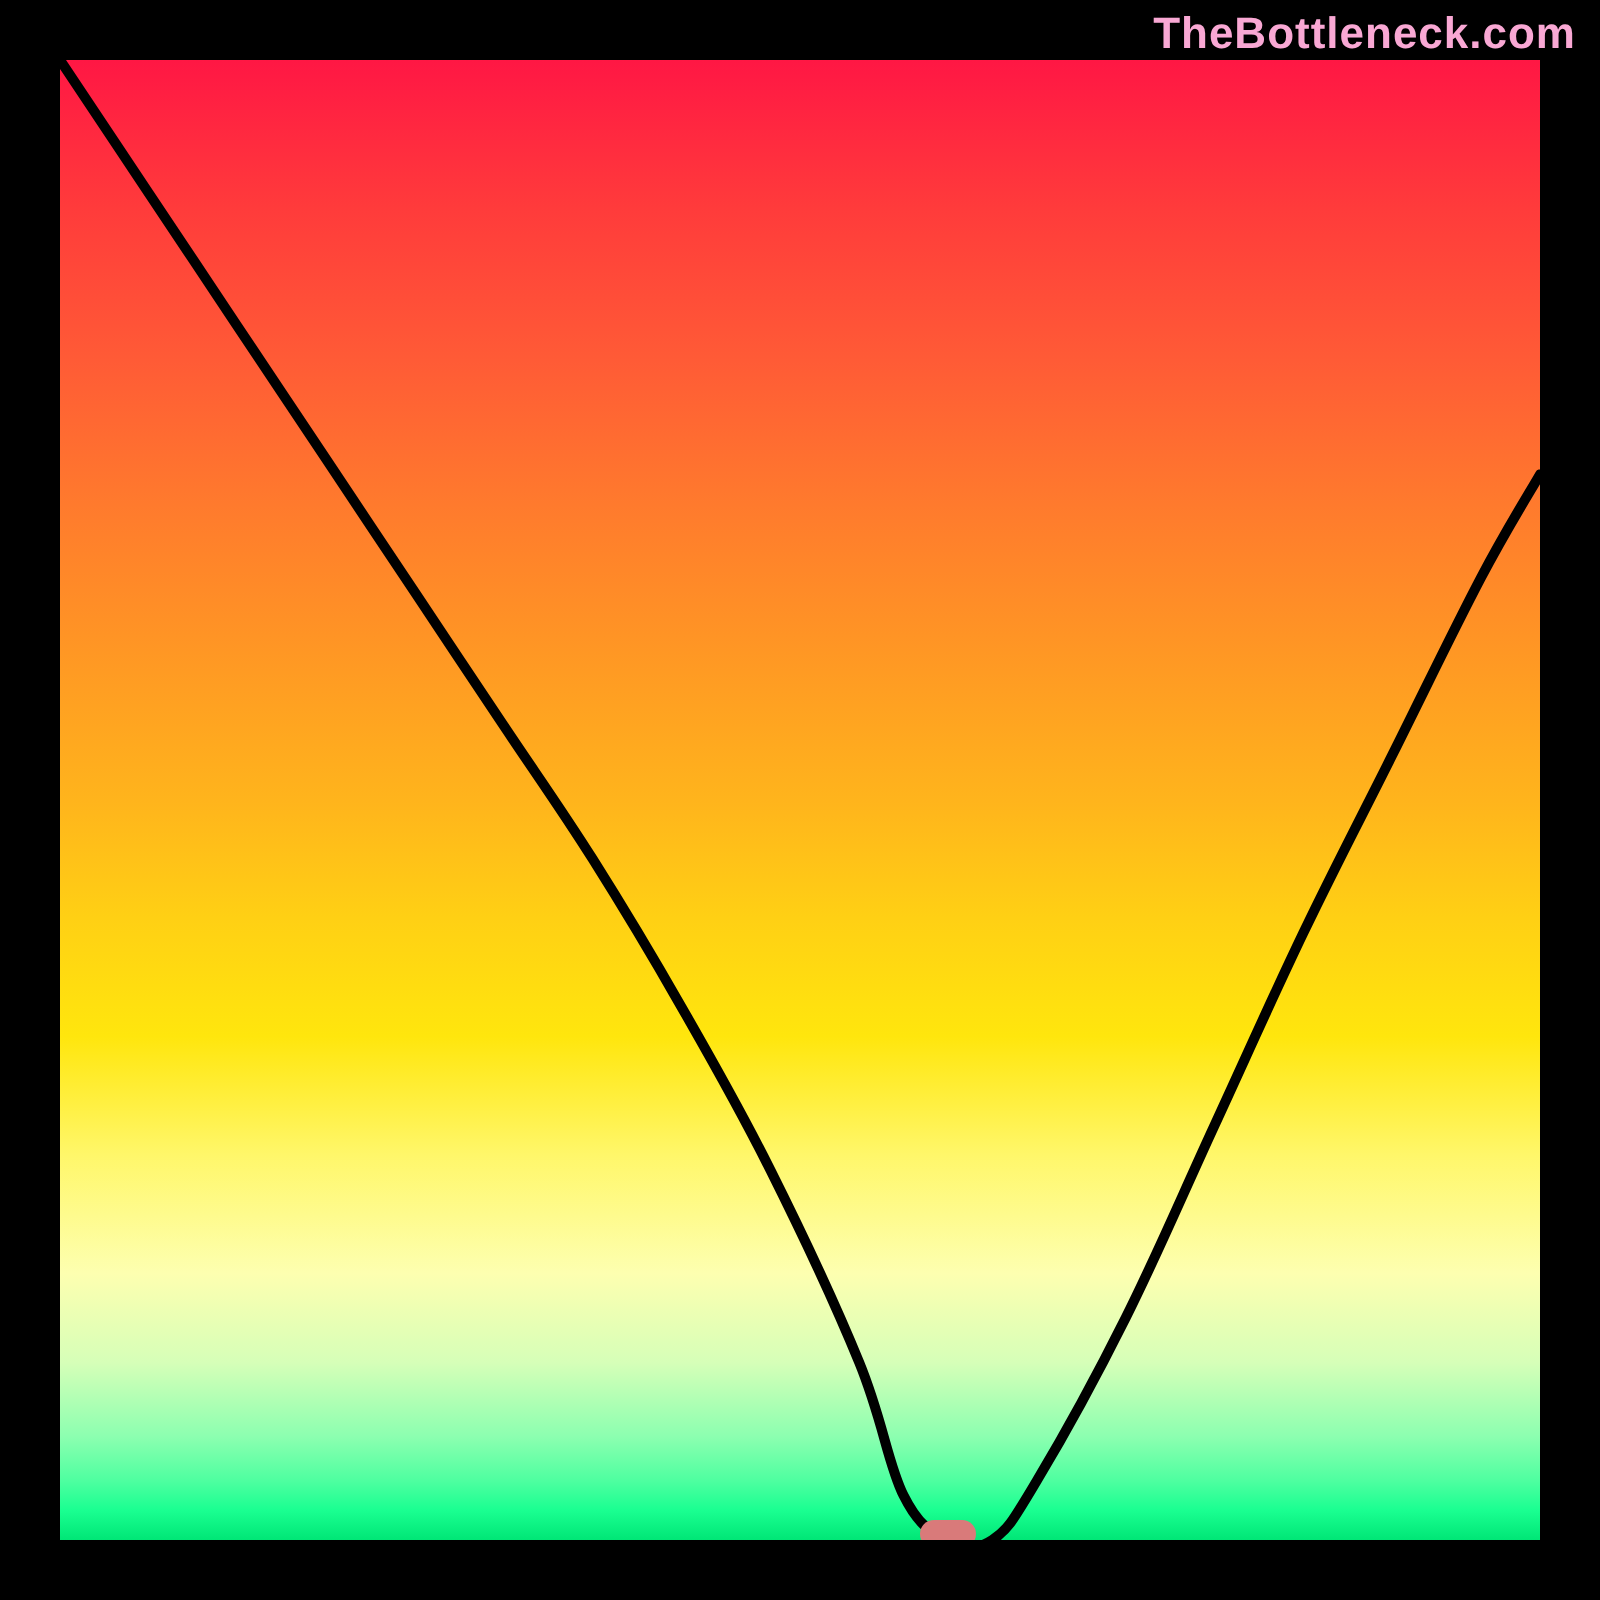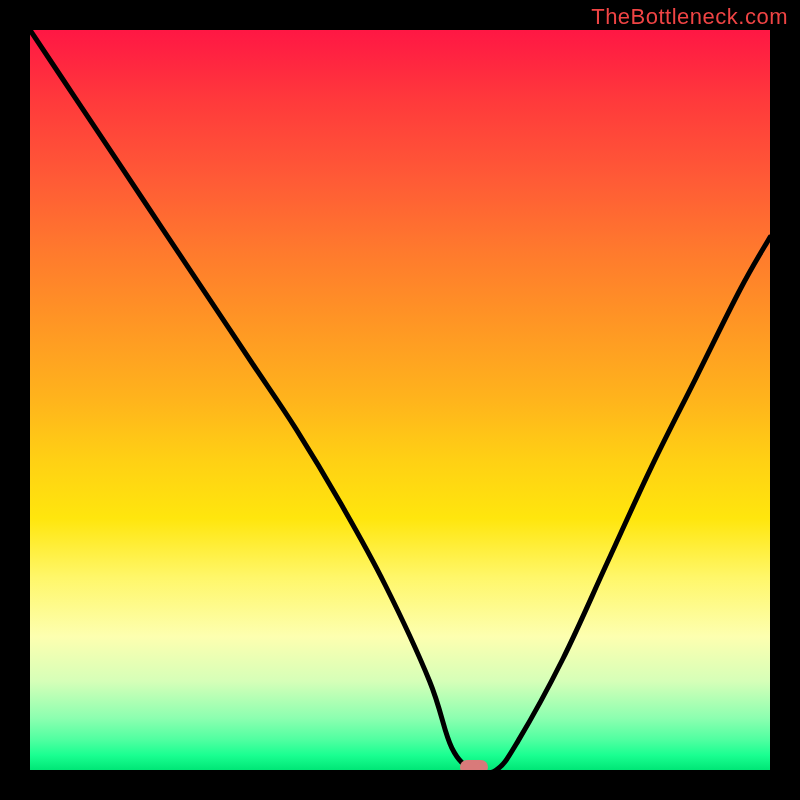--- a/index.html
+++ b/index.html
@@ -13,23 +13,23 @@
   }
   .container {
     position: relative;
     width: 800px;
     height: 800px;
   }
   .watermark {
     position: absolute;
     top: 4px;
     right: 12px;
-    color: #ef4444;
+    color: #f9a8d4;
     font-size: 22px;
-    font-weight: normal;
+    font-weight: bold;
     letter-spacing: 0.5px;
     z-index: 10;
   }
   .plot-frame {
     position: absolute;
     left: 30px;
     top: 30px;
     width: 740px;
     height: 740px;
     background: #000;

